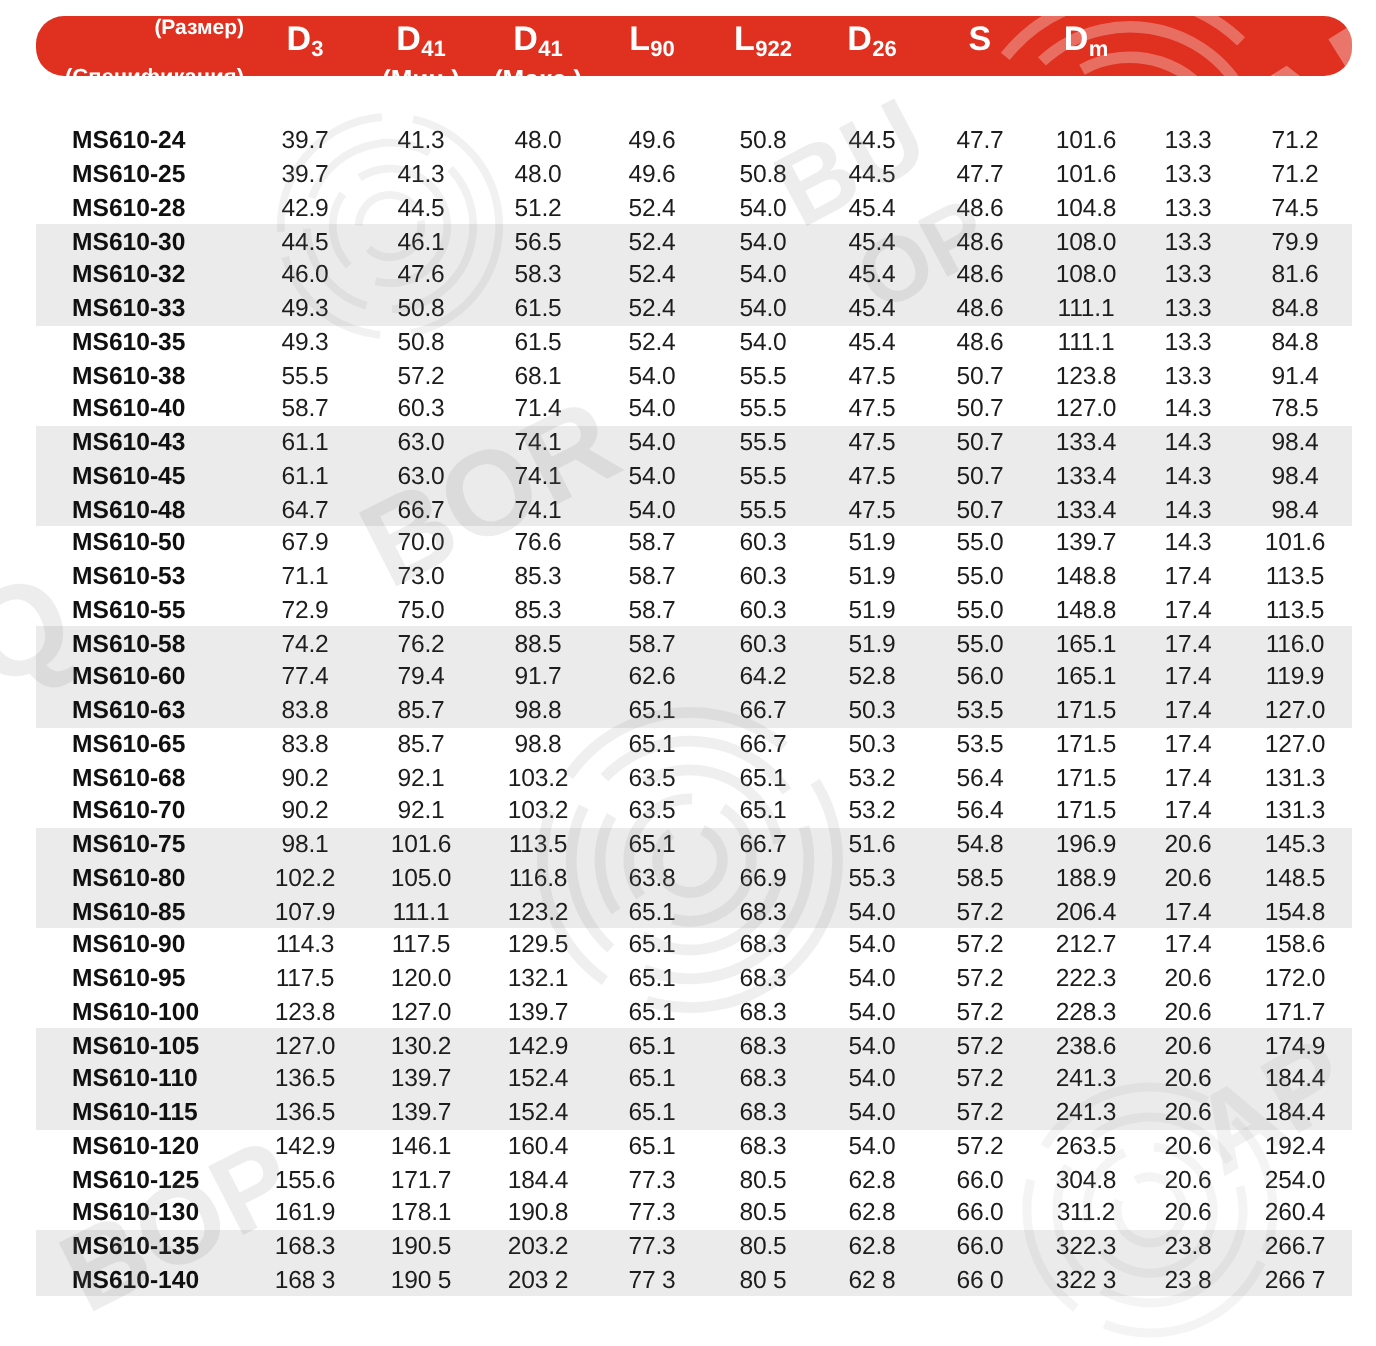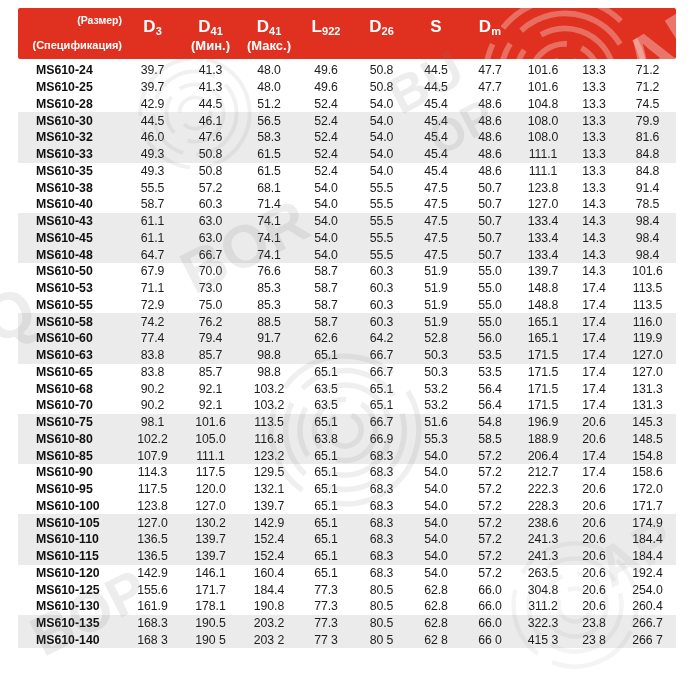--- a/index.html
+++ b/index.html
@@ -5,22 +5,22 @@
   html,body{margin:0;padding:0;background:#fff;}
   body{
     width:688px;height:673px;position:relative;overflow:hidden;
     font-family:"Liberation Sans","DejaVu Sans",sans-serif;
     -webkit-font-smoothing:antialiased;
   }
   .stage{position:absolute;left:0;top:0;width:688px;height:673px;}
 
   
   .header{
-    position:absolute;left:18px;top:8px;width:658px;height:51px;
-    background:var(--red,#e0301f);border-radius:2px;
+    position:absolute;left:18px;top:8px;width:658px;height:30px;
+    background:var(--red,#e0301f);border-radius:14px;
     display:grid;grid-template-columns:106px 57px 59px 58px 56px 55px 54px 54px 52px 50px 57px;
     overflow:hidden;z-index:2;
   }
   .label-cell{
     display:flex;flex-direction:column;justify-content:center;align-items:flex-end;
     padding-right:2px;color:#fff;font-weight:bold;line-height:1.25;
   }
   .label-cell .l1{font-size:10.5px;}
   .label-cell .l2{font-size:11px;margin-top:12px;}
   .hcol{
@@ -79,20 +79,24 @@
     <span class="main"><span class="m">D</span><sub class="s">41</sub></span>
     <span class="note">(Мин.)</span>
   </div>
 
   <div class="hcol">
     <span class="main"><span class="m">D</span><sub class="s">41</sub></span>
     <span class="note">(Макс.)</span>
   </div>
 
 
+  <div class="hcol">
+    <span class="main"><span class="m">L</span><sub class="s">90</sub></span>
+    <span class="note"></span>
+  </div>
 
   <div class="hcol">
     <span class="main"><span class="m">L</span><sub class="s">922</sub></span>
     <span class="note"></span>
   </div>
 
 
   <div class="hcol">
     <span class="main"><span class="m">D</span><sub class="s">26</sub></span>
     <span class="note"></span>
@@ -598,21 +602,21 @@
 
   <div class="row shaded">
     <div class="cell label">MS610-140</div>
   <div class="cell">168 3</div>
         <div class="cell">190 5</div>
         <div class="cell">203 2</div>
         <div class="cell">77 3</div>
         <div class="cell">80 5</div>
         <div class="cell">62 8</div>
         <div class="cell">66 0</div>
-        <div class="cell">415 3</div>
+        <div class="cell">322 3</div>
         <div class="cell">23 8</div>
         <div class="cell">266 7</div>
       </div>
 </div>
 
   <div class="wm wm-gray wm2">BU</div>
   <div class="wm wm-gray wm3">OP</div>
   <div class="wm wm-gray wm4">BOR</div>
   <div class="wm wm-gray wm5">Q</div>
   <div class="wm wm-gray wm6">BOP</div>

